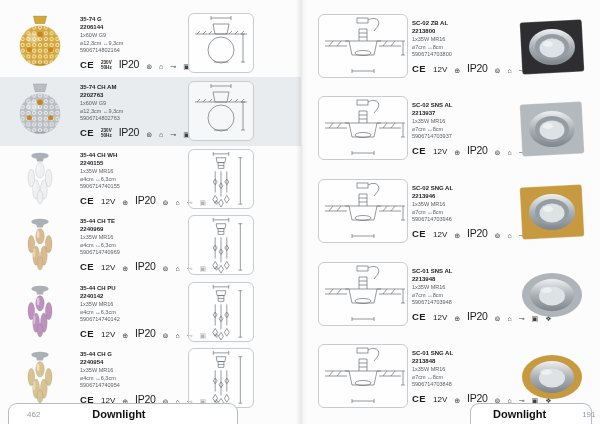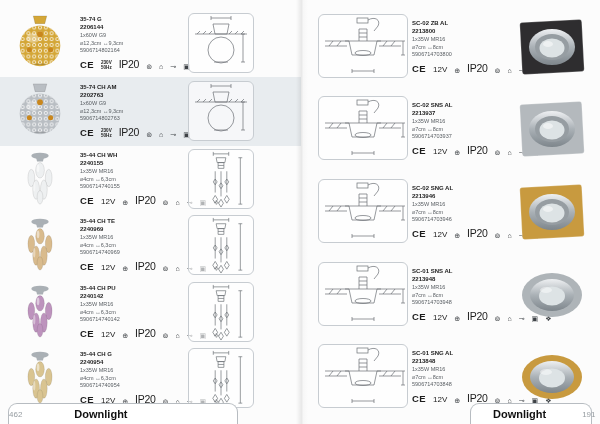--- a/index.html
+++ b/index.html
@@ -30,21 +30,21 @@
   .v230{display:flex;flex-direction:column;font-size:4.6px;font-weight:700;line-height:1.05}
   .v12{font-size:8px;font-weight:400}
   .ip{font-size:10.5px;font-weight:400;letter-spacing:-.3px}
   .ico{font-size:7px;color:#3e4246;line-height:1}
   .tab{position:absolute;bottom:0;height:21px;background:#fff;border:1px solid #b7bcc1;
     border-bottom:none;border-radius:9px 9px 0 0;display:flex;align-items:center;box-sizing:border-box}
   .tab-left{left:8px;width:230px}
   .tab-right{left:470px;width:122px}
   .pageno{font-size:8px;color:#969ca1}
   .section{font-size:11px;font-weight:700;color:#101010}
-  .tab-left .pageno{}
+  .tab-left .pageno{margin-left:18px}
   .tab-left .section{margin-left:52px}
   .tab-right .section{margin-left:22px}
   .tab-right .pageno{margin-left:36px}
   .defs{position:absolute;width:0;height:0;overflow:hidden}
 </style>
 </head>
 <body>
 
 <svg class="defs" aria-hidden="true">
   <defs>

